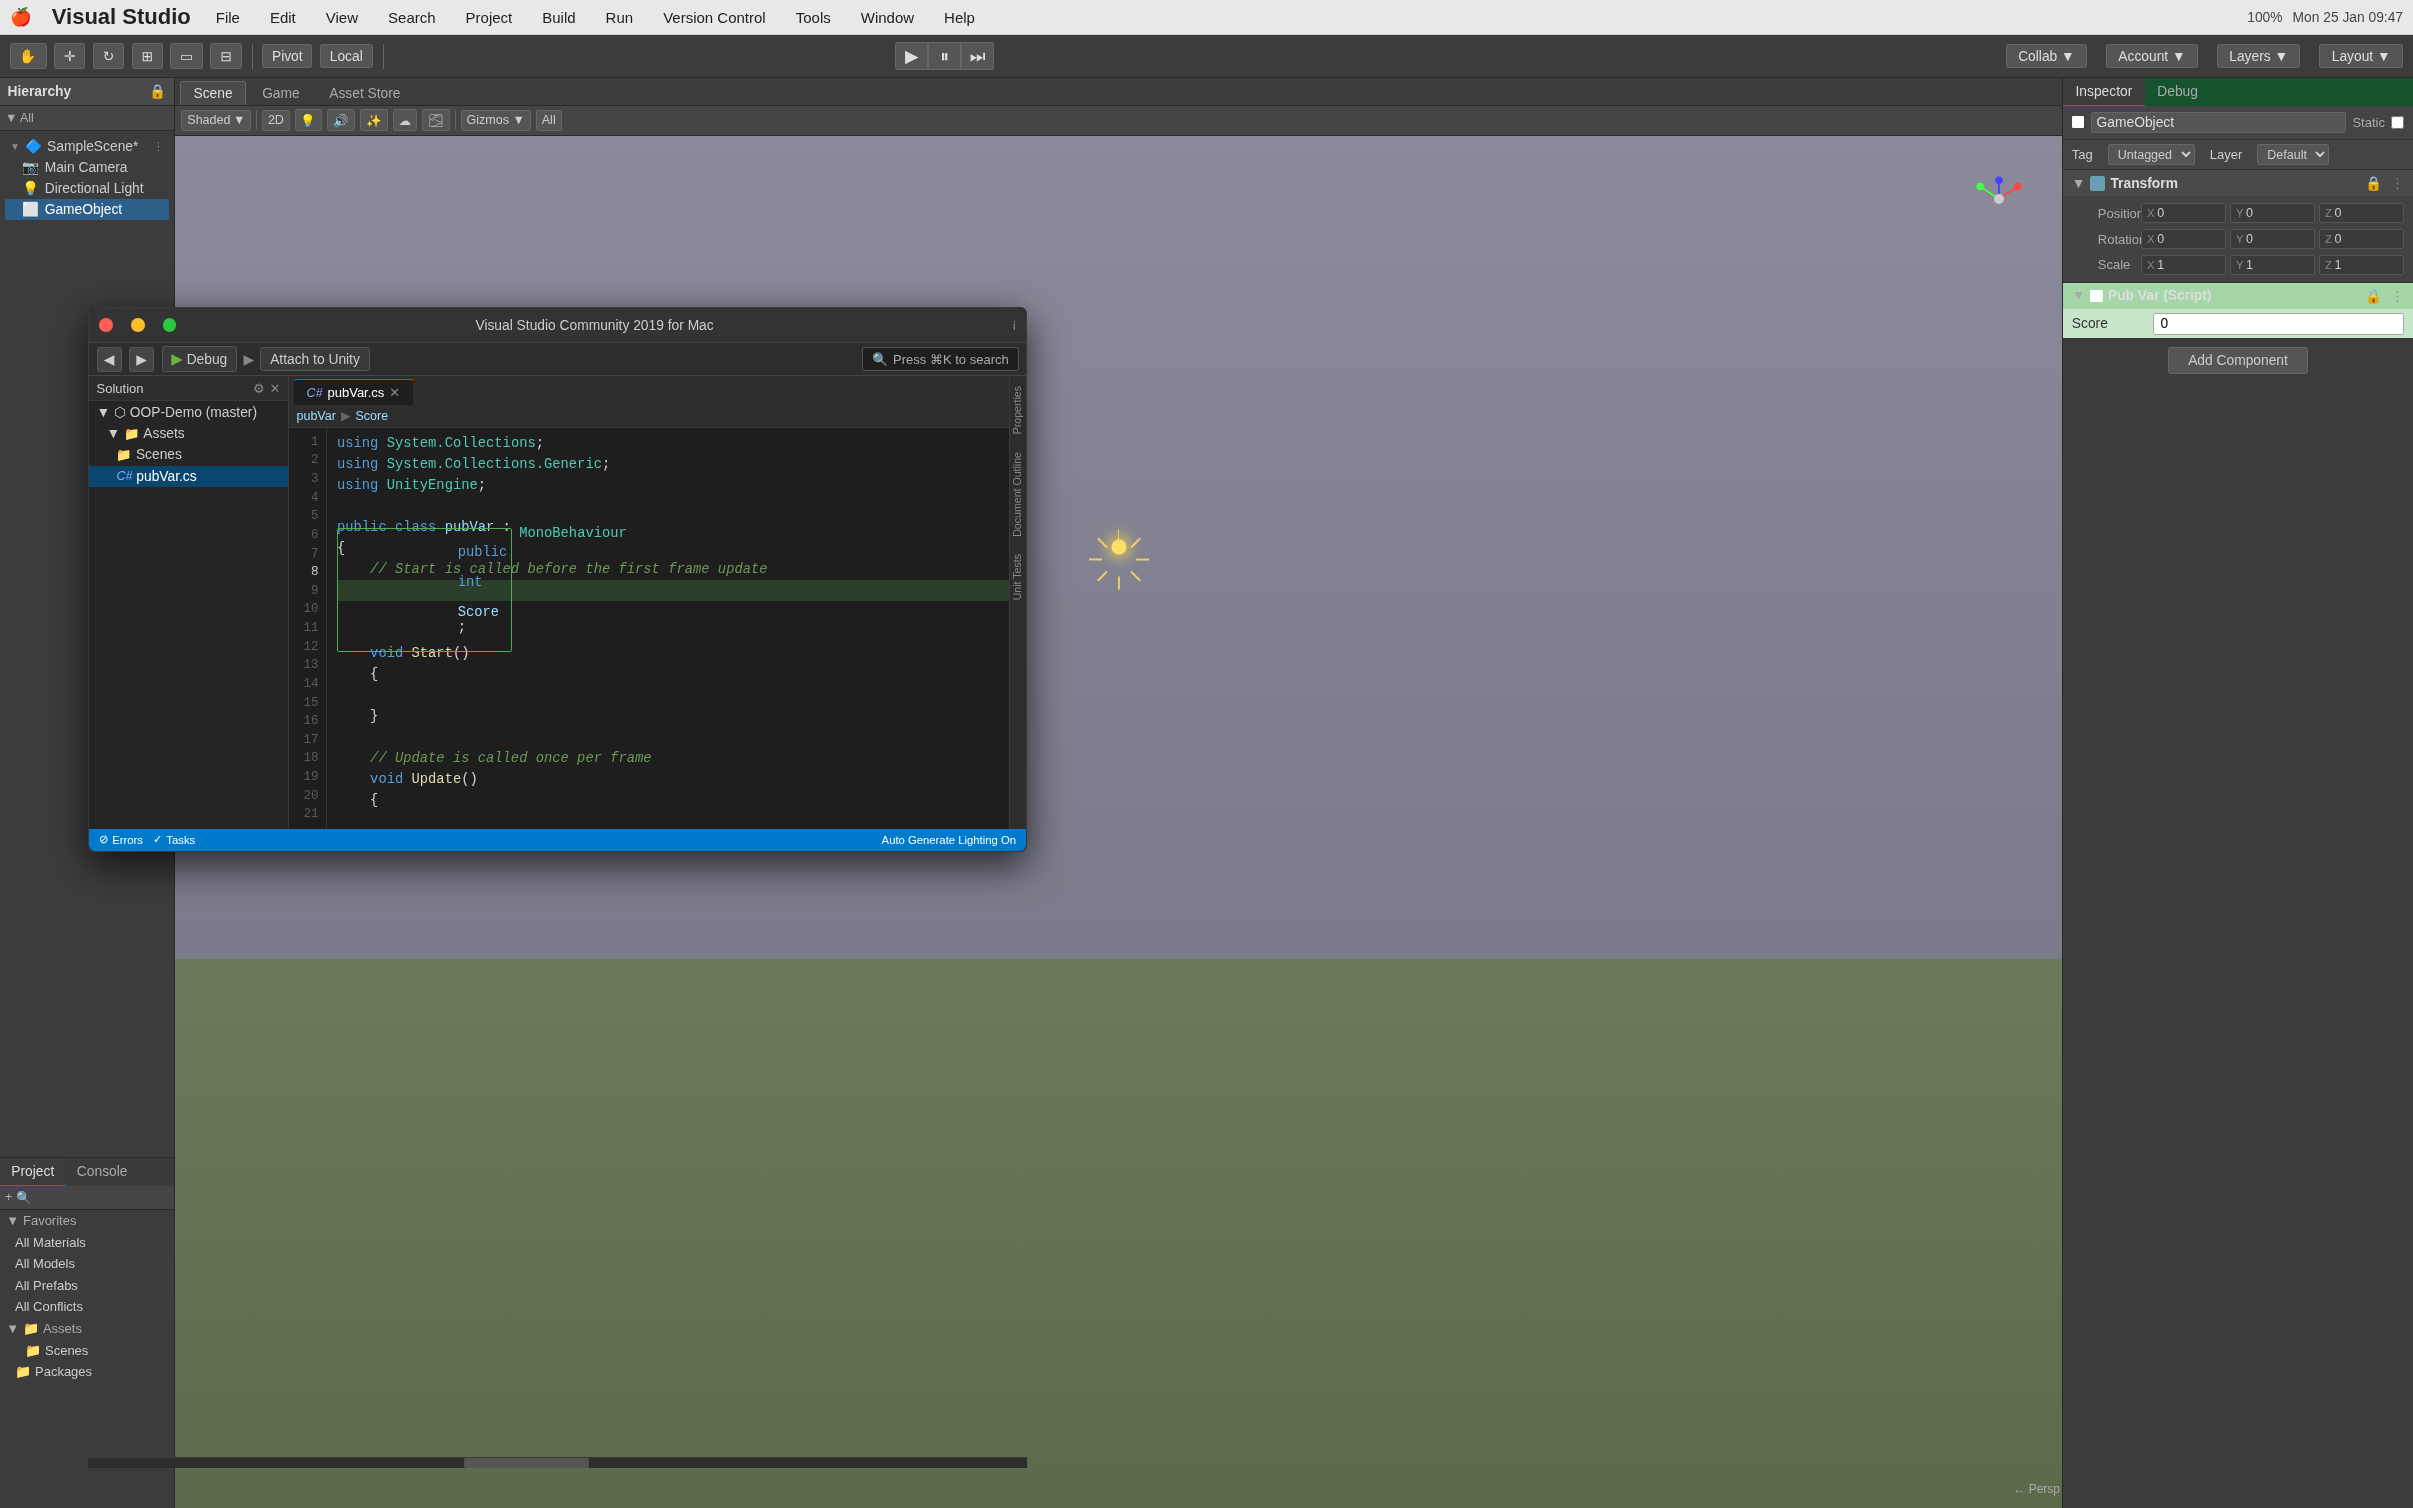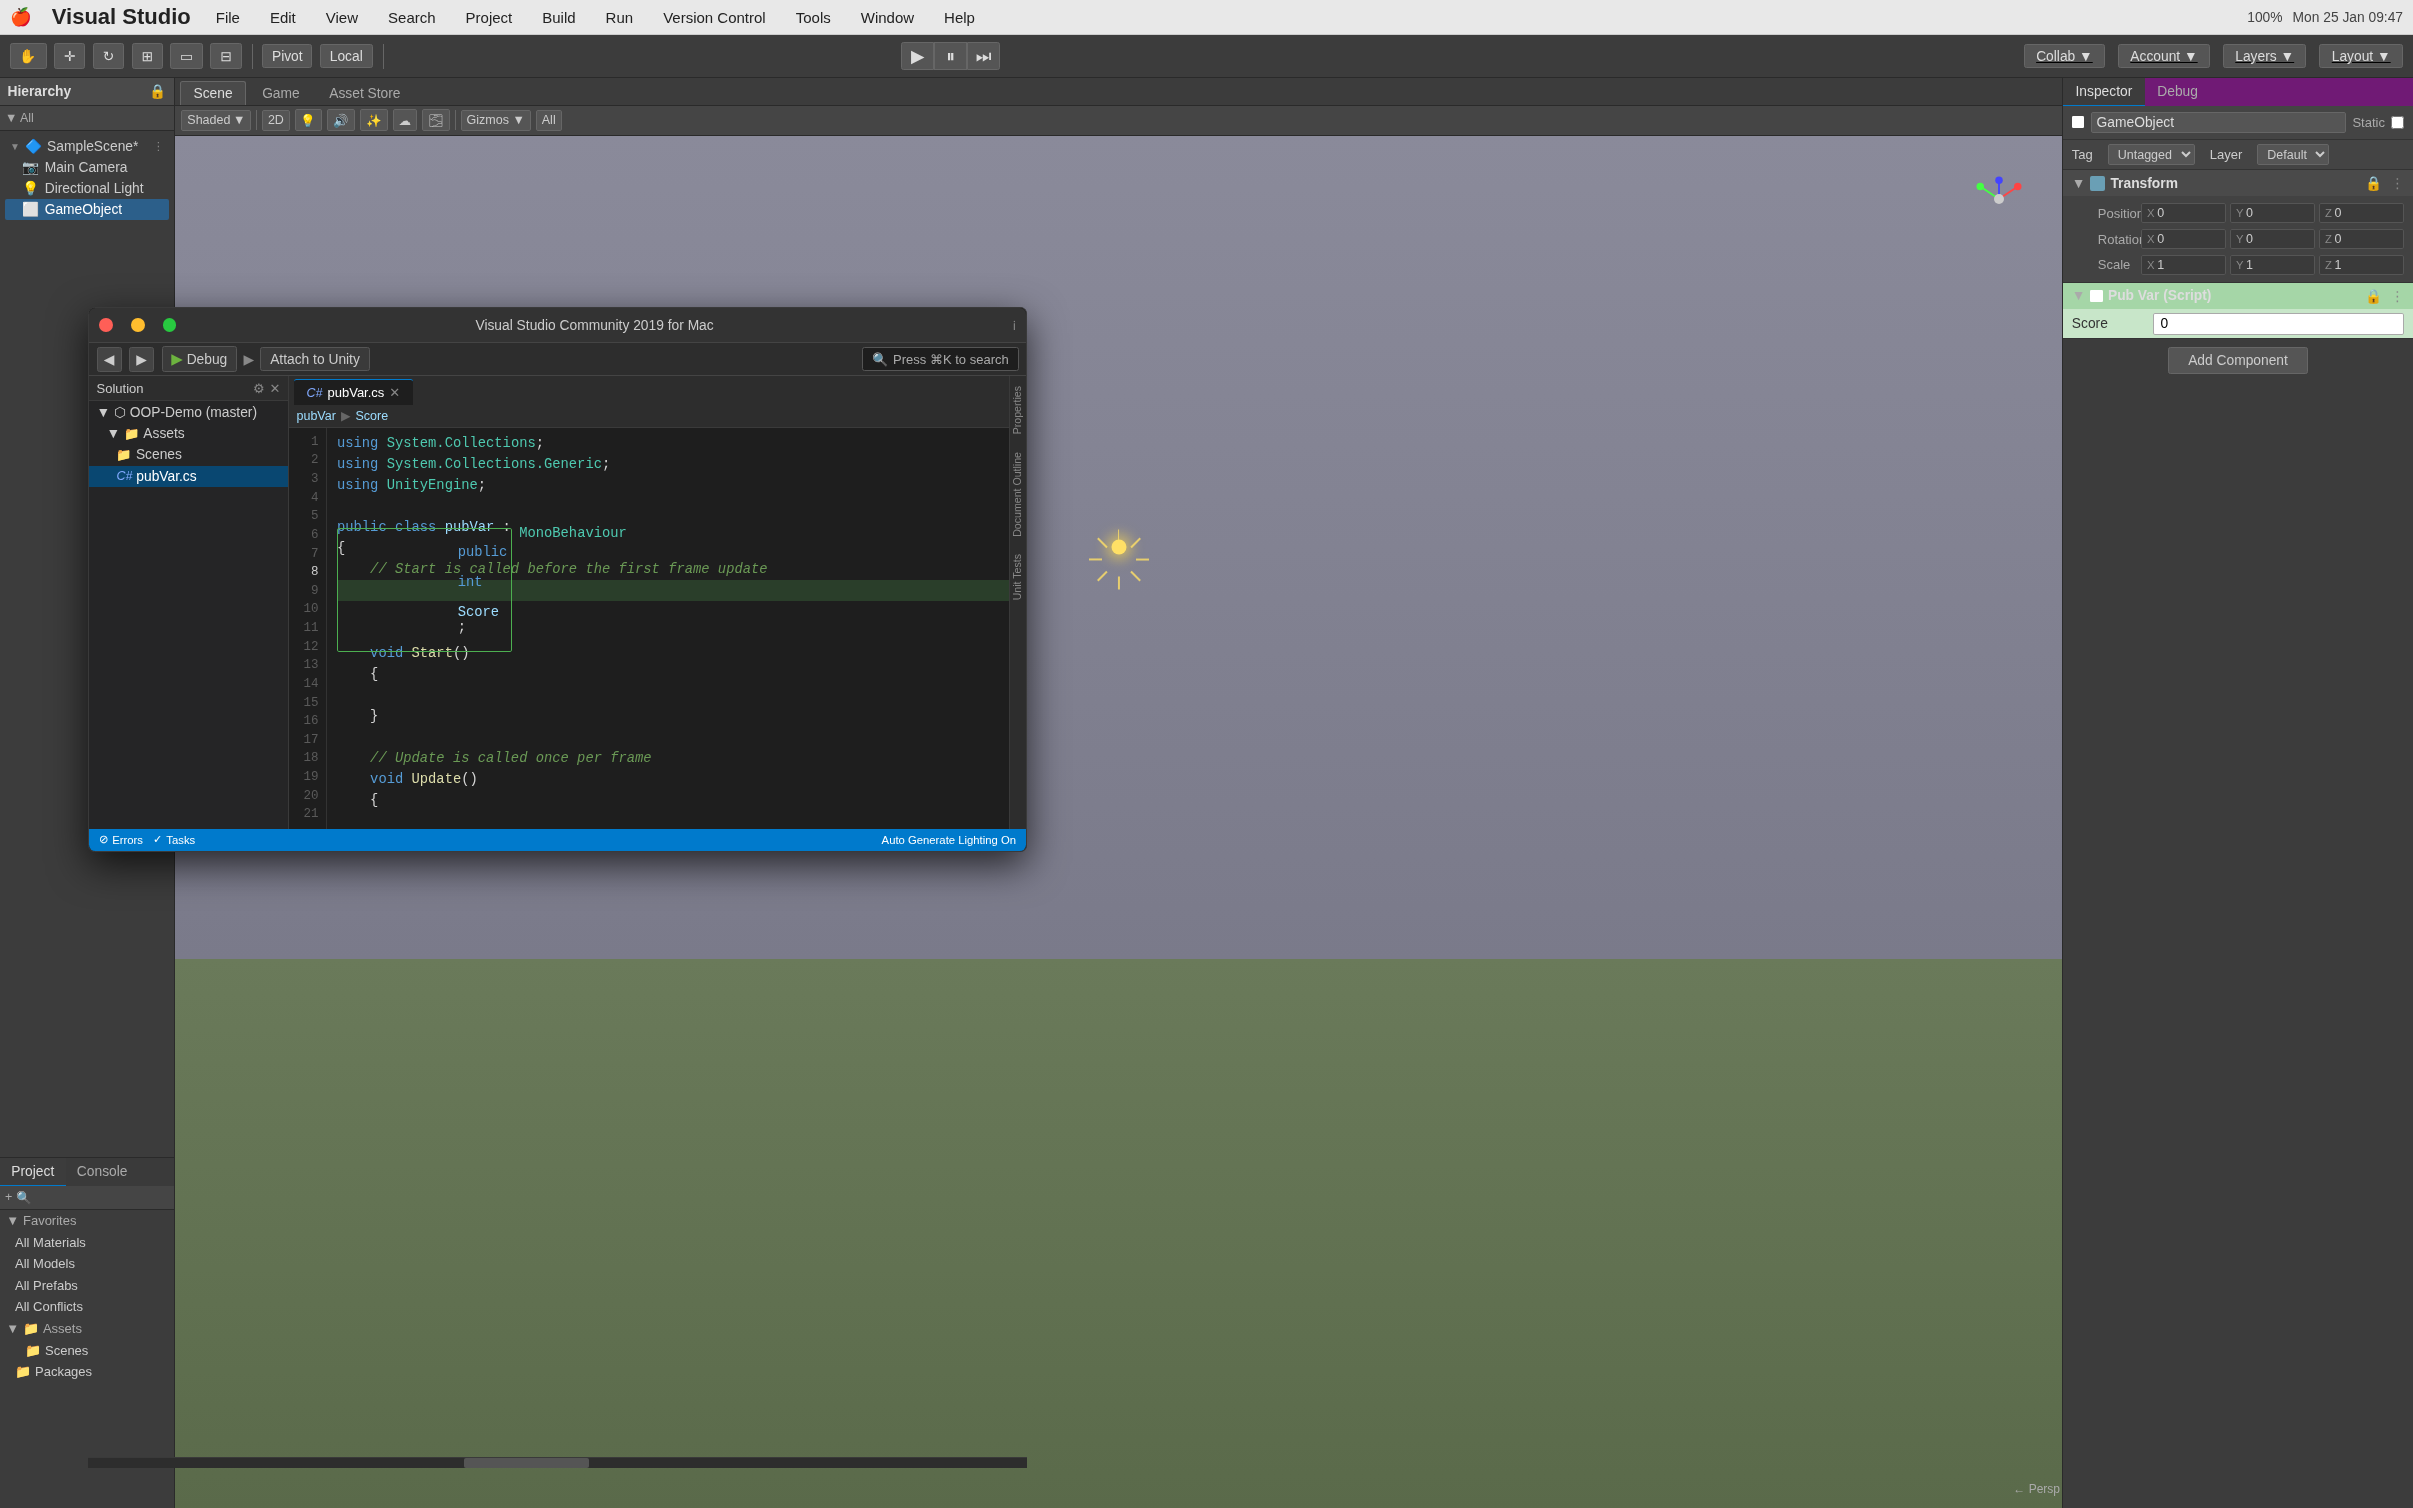--- a/index.html
+++ b/index.html
@@ -91,23 +91,22 @@
       color: #ddd;
       display: flex; align-items: center; justify-content: center;
       cursor: pointer;
       font-size: 17.5px;
     }
     .play-btn:first-child { border-radius: 2.5px 0 0 2.5px; }
     .play-btn:last-child { border-radius: 0 2.5px 2.5px 0; }
     .toolbar-right {
       display: flex;
       align-items: flex-end;
-      gap: 13px;
+      gap: 19px;
       margin-left: auto;
-      text-decoration: underline;
     }
     .collab-btn {
       background: #555;
       border: 0.6px solid #666;
       border-radius: 2.5px;
       color: #ddd;
       padding: 3.8px 11.3px;
       font-size: 13.8px;
       cursor: pointer;
     }
@@ -528,21 +527,21 @@
     
     #right-panel {
       width: 351px;
       background: #3c3c3c;
       border-left: 0.6px solid #2a2a2a;
       display: flex;
       flex-direction: column;
     }
     #inspector-tabs {
       height: 27.5px;
-      background: #701a75;
+      background: #14532d;
       display: flex;
       align-items: stretch;
     }
     .insp-tab {
       padding: 0 12.5px;
       font-size: 13.8px;
       color: #aaa;
       cursor: pointer;
       display: flex;
       align-items: center;

